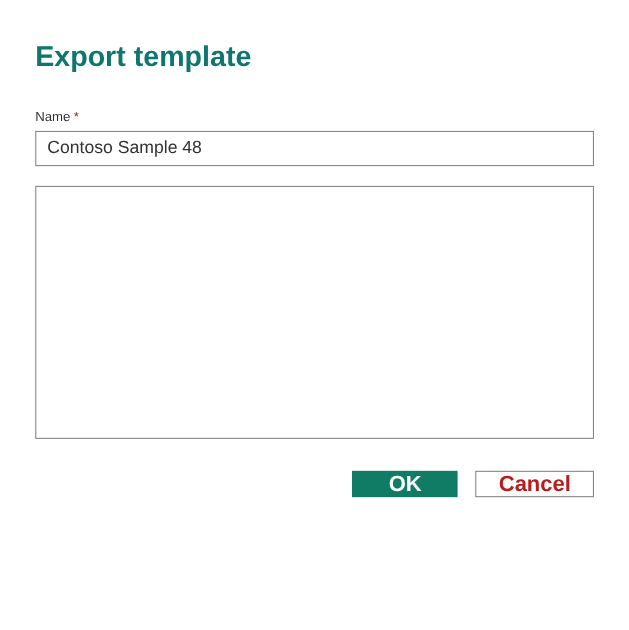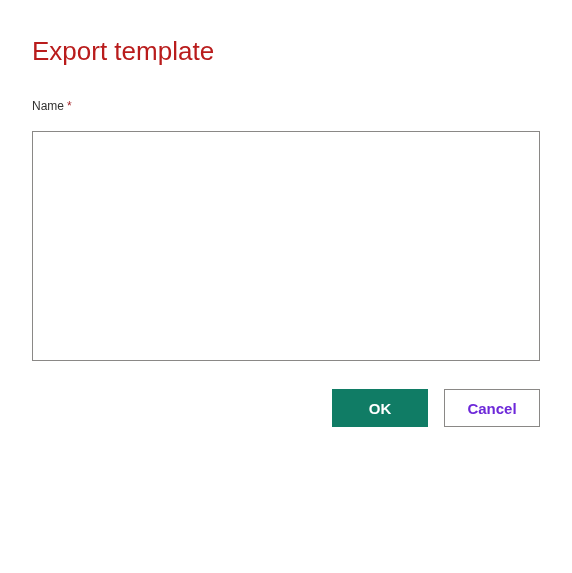--- a/index.html
+++ b/index.html
@@ -9,22 +9,22 @@
     }
     body {
       font-family: 'Segoe UI', -apple-system, BlinkMacSystemFont, sans-serif;
       background: #ffffff;
       padding: 36px 32px;
       width: 572px;
       height: 573px;
     }
     .dialog-title {
       font-size: 26px;
-      font-weight: 400;
-      color: #b91c1c;
+      font-weight: 700;
+      color: #0f766e;
       margin-bottom: 32px;
     }
     .field-group {
       margin-bottom: 18px;
     }
     .field-label {
       font-size: 12px;
       color: #323130;
       display: block;
       margin-bottom: 6px;
@@ -56,47 +56,48 @@
       background: #ffffff;
     }
     .button-row {
       display: flex;
       justify-content: flex-end;
       gap: 16px;
       margin-top: 24px;
     }
     .btn {
       font-family: inherit;
-      font-size: 15px;
+      font-size: 20px;
       font-weight: 600;
       padding: 0 20px;
-      height: 38px;
+      height: 24px;
       min-width: 96px;
       border: none;
       cursor: pointer;
     }
     .btn-primary {
       background: #107c65;
       color: #ffffff;
     }
     .btn-secondary {
       background: #ffffff;
-      color: #6d28d9;
+      color: #b91c1c;
       border: 1px solid #8a8886;
     }
   </style>
 </head>
 <body>
 
 <h1 class="dialog-title">Export template</h1>
 
 <div class="field-group">
   <label class="field-label">
     <span>Name</span><span class="required-marker">*</span>
   </label>
+  <input type="text" class="text-input" value="Contoso Sample 48" style="">
 </div>
 
 <div class="field-group">
   <textarea class="textarea-input" style=""></textarea>
 </div>
 
 <div class="button-row">
   <button class="btn btn-primary">OK</button>
   <button class="btn btn-secondary">Cancel</button>
 </div>

